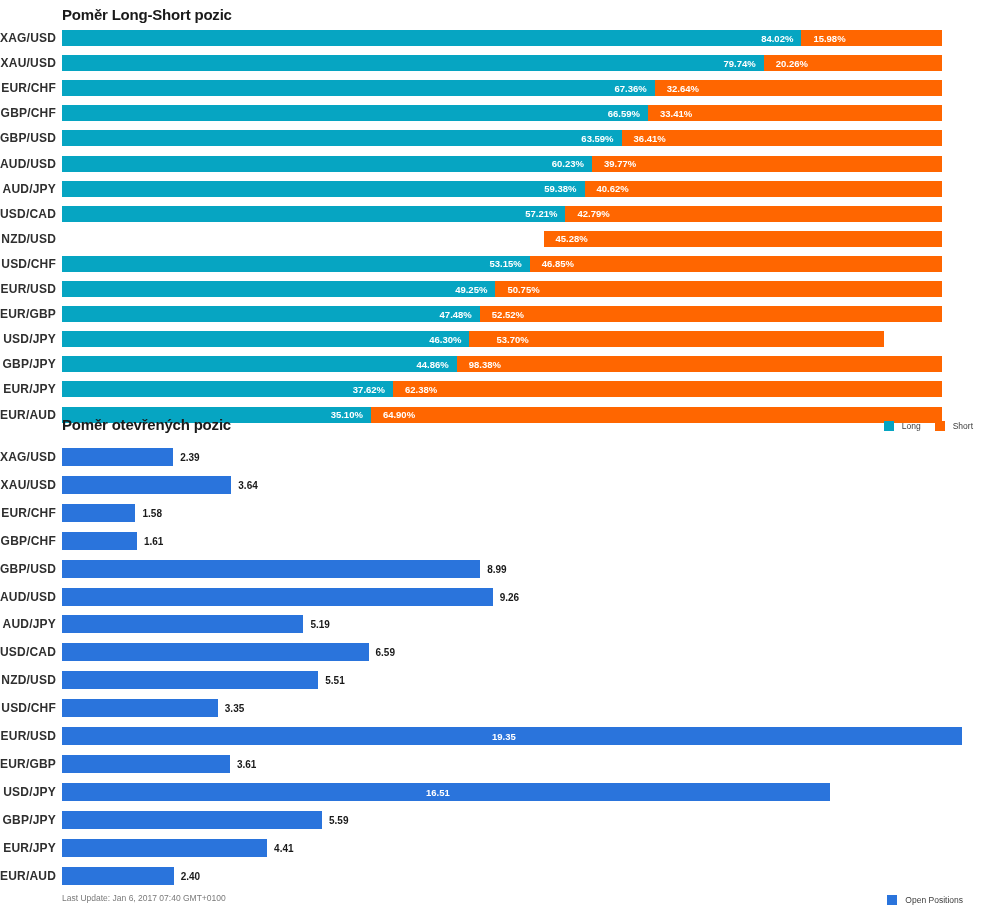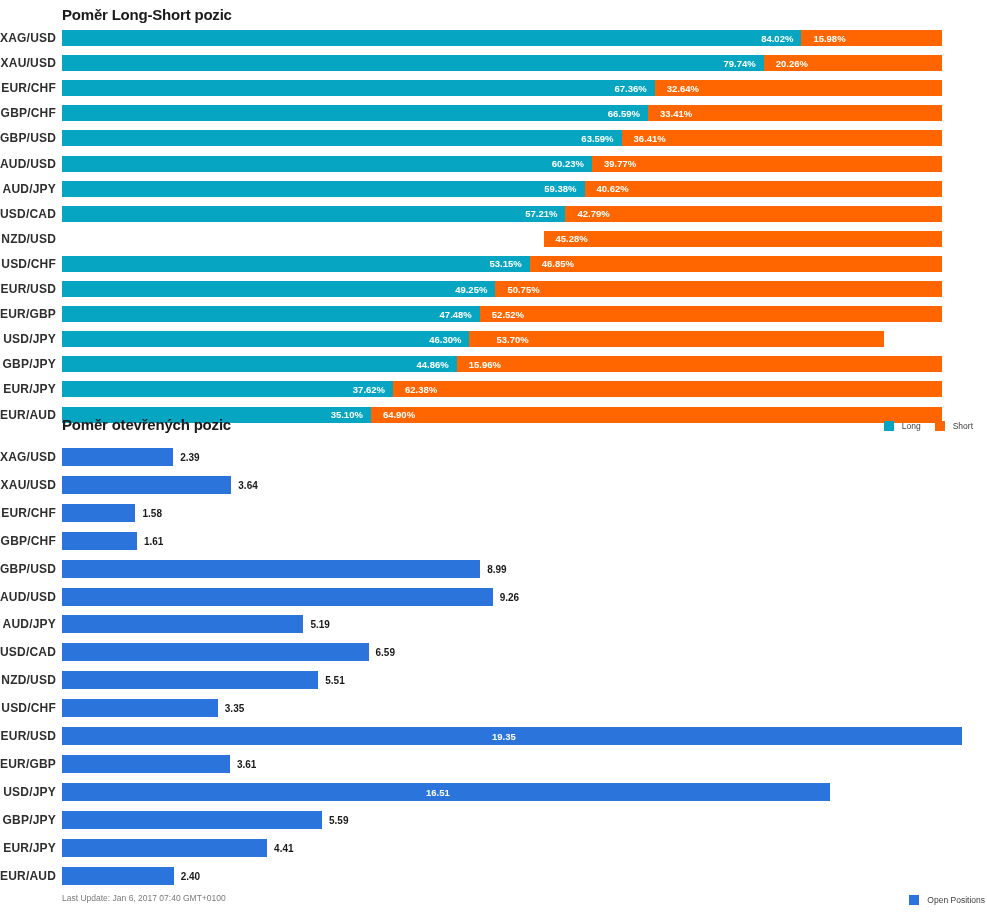--- a/index.html
+++ b/index.html
@@ -102,21 +102,21 @@
     font-size:8.5px;
     color:#3c3c3c;
   }
   .legend-item { display:flex; align-items:center; gap:8px; margin-left:9px; }
   .swatch { width:10px; height:10px; display:inline-block; }
   .sw-long { background:#06A5C2; }
   .sw-short { background:#FF6600; }
   .sw-open { background:#2A74DC; }
 
   .legend1 { right:14px; top:421px; }
-  .legend2 { right:2px; top:895px; }
+  .legend2 { right:24px; top:895px; }
 
   .footer-note {
     position:absolute;
     left:62px;
     top:893px;
     font-size:8.5px;
     color:#7a7a7a;
     white-space:nowrap;
   }
 </style>
@@ -268,21 +268,21 @@
             </div>
           </div>
         </div>
         <div class="row" style="top: 356.3px; height: 16px;">
           <div class="cat-label">GBP/JPY</div>
           <div class="bars">
             <div class="bar bar-long" style="left: 0px; width: 394.768px;">
               <span class="bar-val">44.86%</span>
             </div>
             <div class="bar bar-short" style="left: 394.768px; width: 485.232px;">
-              <span class="bar-val">15.96%</span>
+              <span class="bar-val">98.38%</span>
             </div>
           </div>
         </div>
         <div class="row" style="top: 381.4px; height: 16px;">
           <div class="cat-label">EUR/JPY</div>
           <div class="bars">
             <div class="bar bar-long" style="left: 0px; width: 331.056px;">
               <span class="bar-val">37.62%</span>
             </div>
             <div class="bar bar-short" style="left: 331.056px; width: 548.944px;">

